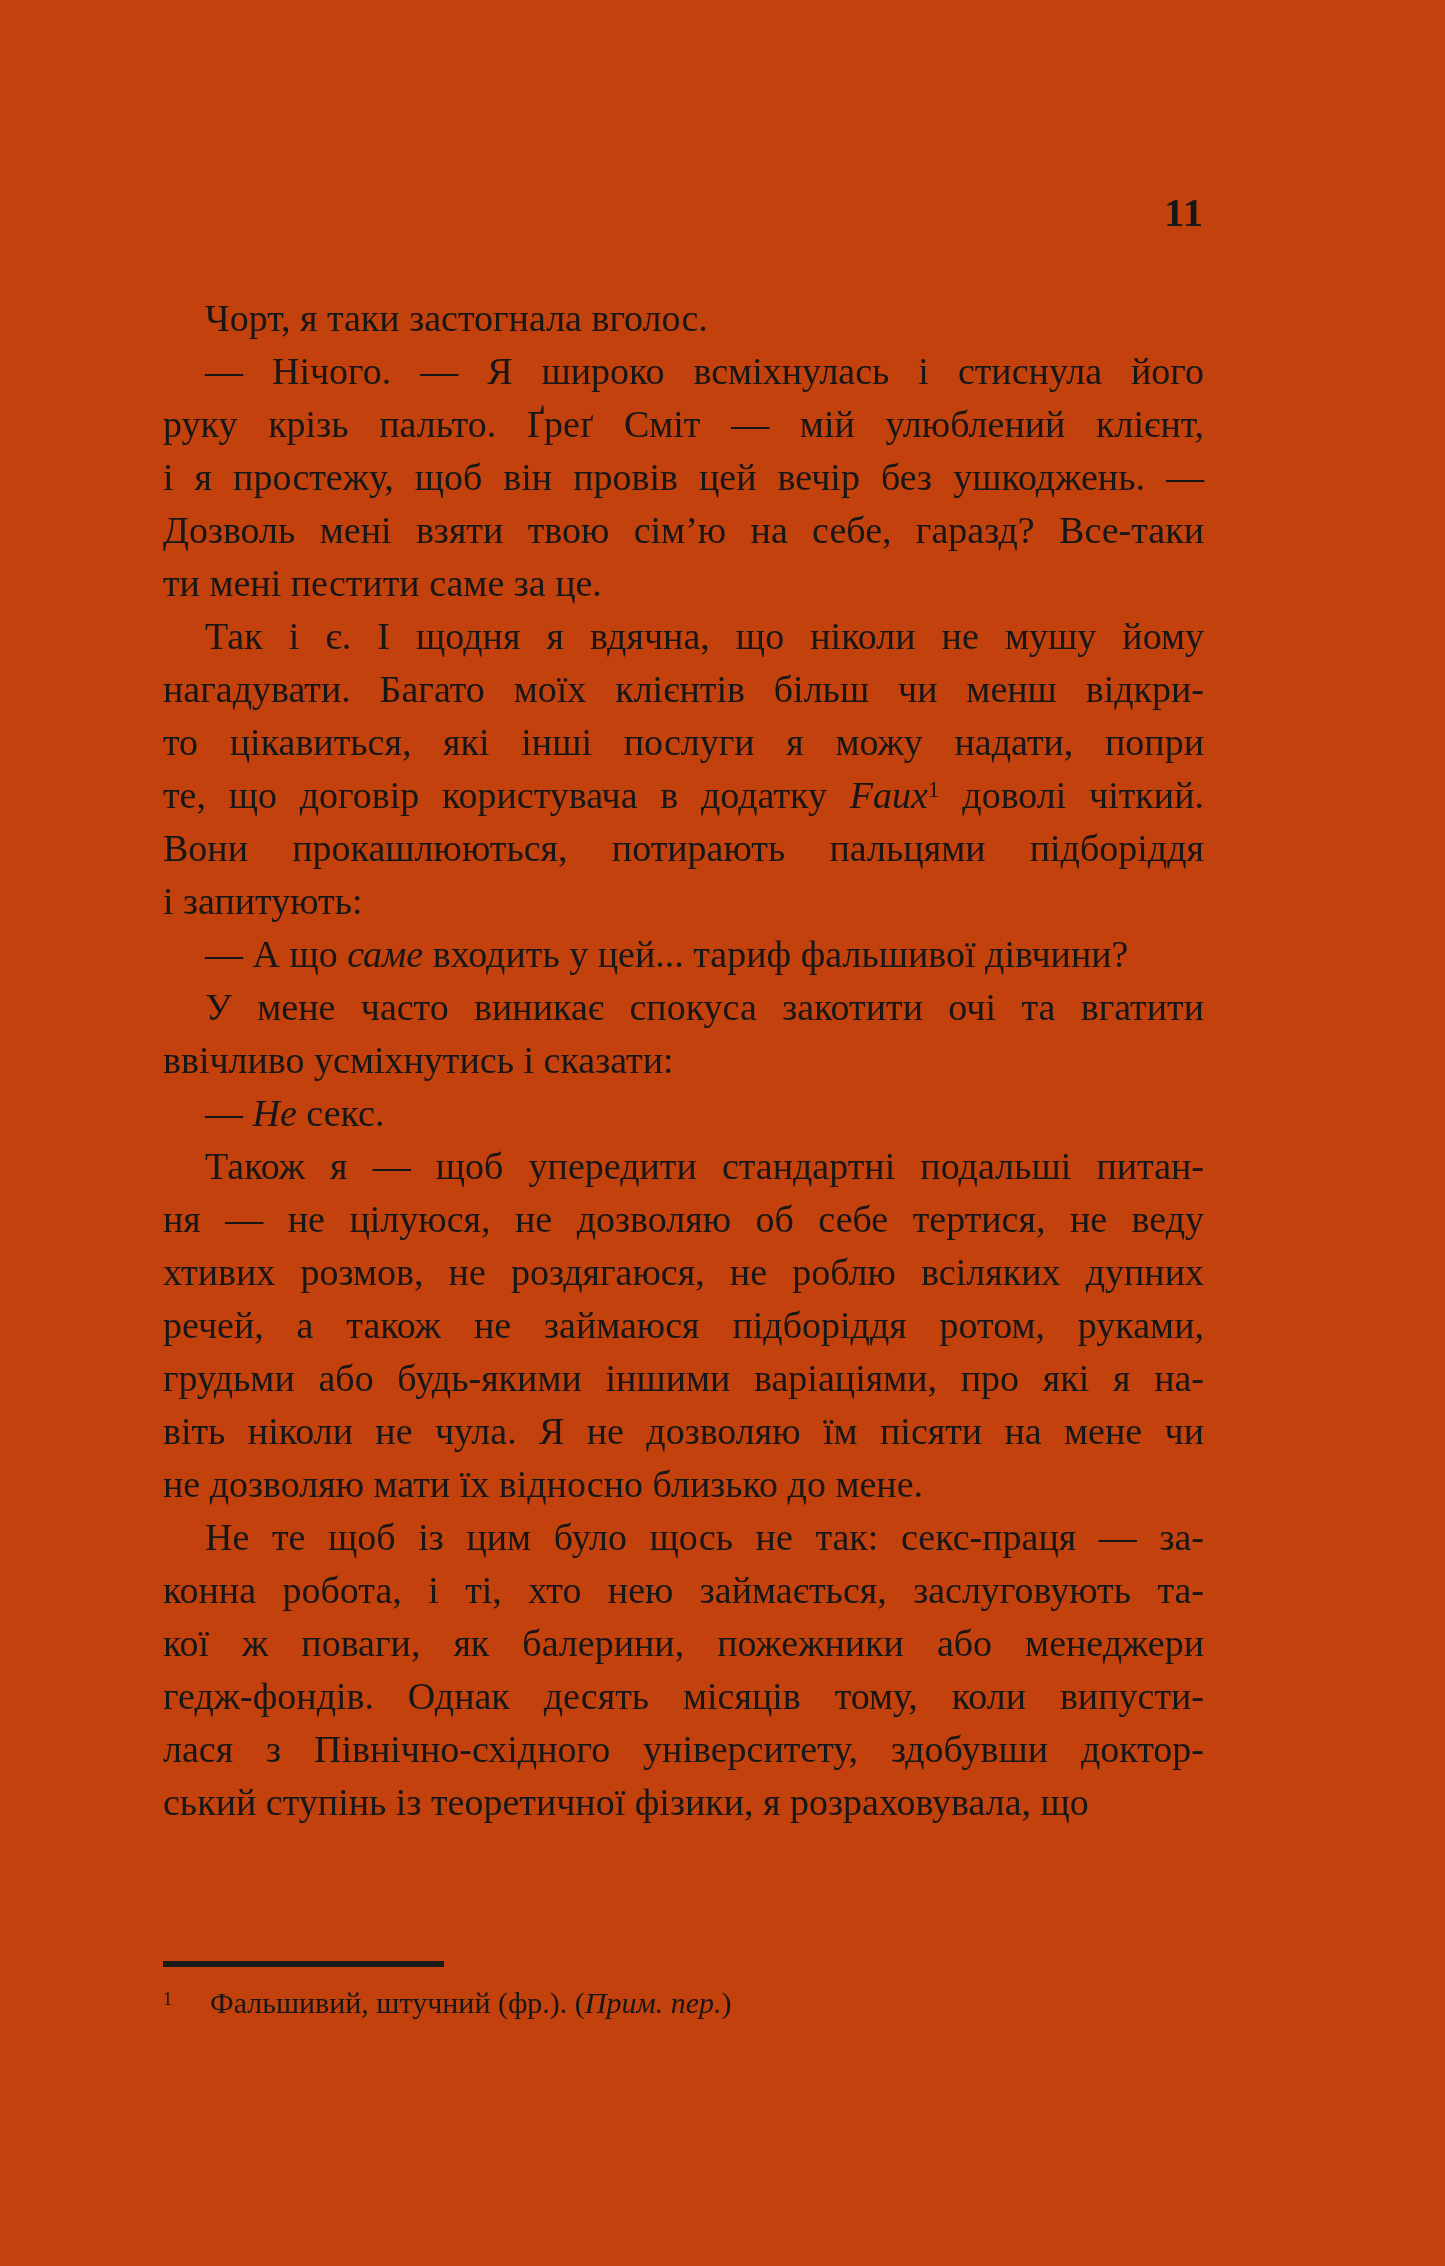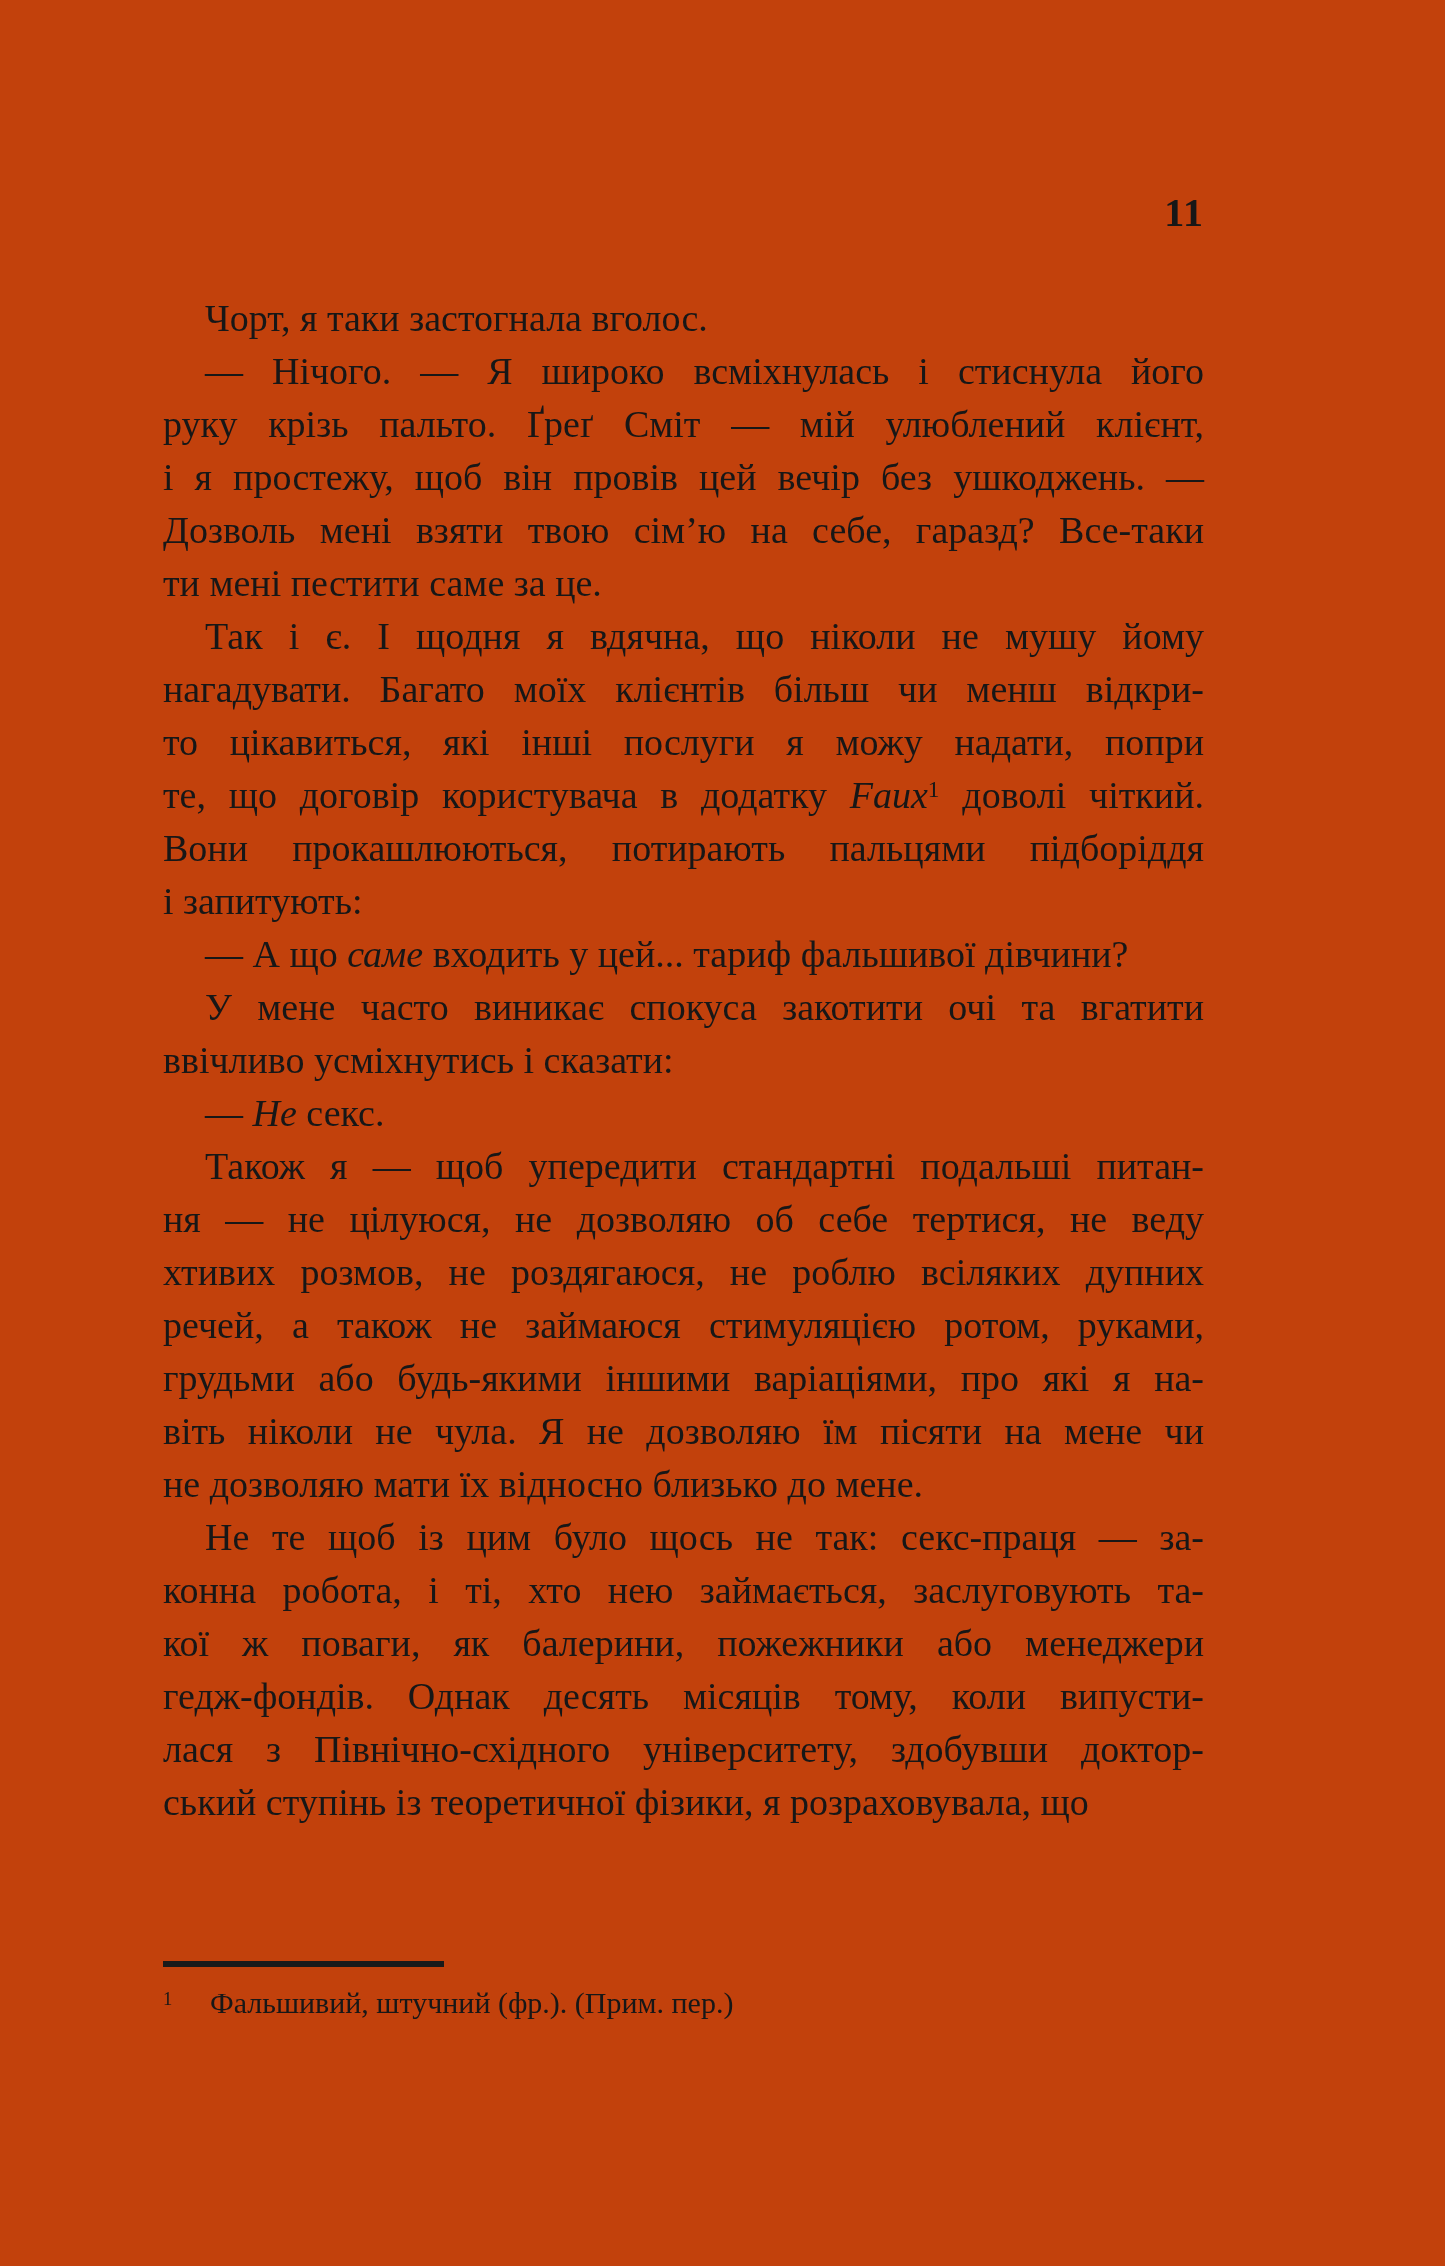--- a/index.html
+++ b/index.html
@@ -98,28 +98,28 @@
       <div class="line"><span>те, що договір користувача в додатку </span><span style="font-style: italic;">Faux</span><sup>1</sup><span> доволі чіткий.</span></div>
       <div class="line"><span>Вони прокашлюються, потирають пальцями підборіддя</span></div>
       <div class="line last"><span>і запитують:</span></div>
       <div class="line first last"><span>— А що </span><span style="font-style: italic;">саме</span><span> входить у цей... тариф фальшивої дівчини?</span></div>
       <div class="line first"><span>У мене часто виникає спокуса закотити очі та вгатити</span></div>
       <div class="line last"><span>ввічливо усміхнутись і сказати:</span></div>
       <div class="line first last"><span>— </span><span style="font-style: italic;">Не</span><span> секс.</span></div>
       <div class="line first"><span>Також я — щоб упередити стандартні подальші питан-</span></div>
       <div class="line"><span>ня — не цілуюся, не дозволяю об себе тертися, не веду</span></div>
       <div class="line"><span>хтивих розмов, не роздягаюся, не роблю всіляких дупних</span></div>
-      <div class="line"><span>речей, а також не займаюся стимуляцією ротом, руками,</span></div>
+      <div class="line"><span>речей, а також не займаюся підборіддя ротом, руками,</span></div>
       <div class="line"><span>грудьми або будь-якими іншими варіаціями, про які я на-</span></div>
       <div class="line"><span>віть ніколи не чула. Я не дозволяю їм пісяти на мене чи</span></div>
       <div class="line last"><span>не дозволяю мати їх відносно близько до мене.</span></div>
       <div class="line first"><span>Не те щоб із цим було щось не так: секс-праця — за-</span></div>
       <div class="line"><span>конна робота, і ті, хто нею займається, заслуговують та-</span></div>
       <div class="line"><span>кої ж поваги, як балерини, пожежники або менеджери</span></div>
       <div class="line"><span>гедж-фондів. Однак десять місяців тому, коли випусти-</span></div>
       <div class="line"><span>лася з Північно-східного університету, здобувши доктор-</span></div>
       <div class="line last"><span>ський ступінь із теоретичної фізики, я розраховувала, що</span></div>
     </div>
 
   <div class="footnote-divider"></div>
 
-  <div class="footnote"><span class="fn-marker">1</span><span><span style="font-weight: 400;">Фальшивий, штучний</span><span> (фр.). (</span><span style="">Прим. пер.</span><span>)</span></span></div>
+  <div class="footnote"><span class="fn-marker">1</span><span><span style="font-weight: 400;">Фальшивий, штучний</span><span> (фр.). (</span><span style="font-style: italic;">Прим. пер.</span><span>)</span></span></div>
 </div>
 
 </body></html>

